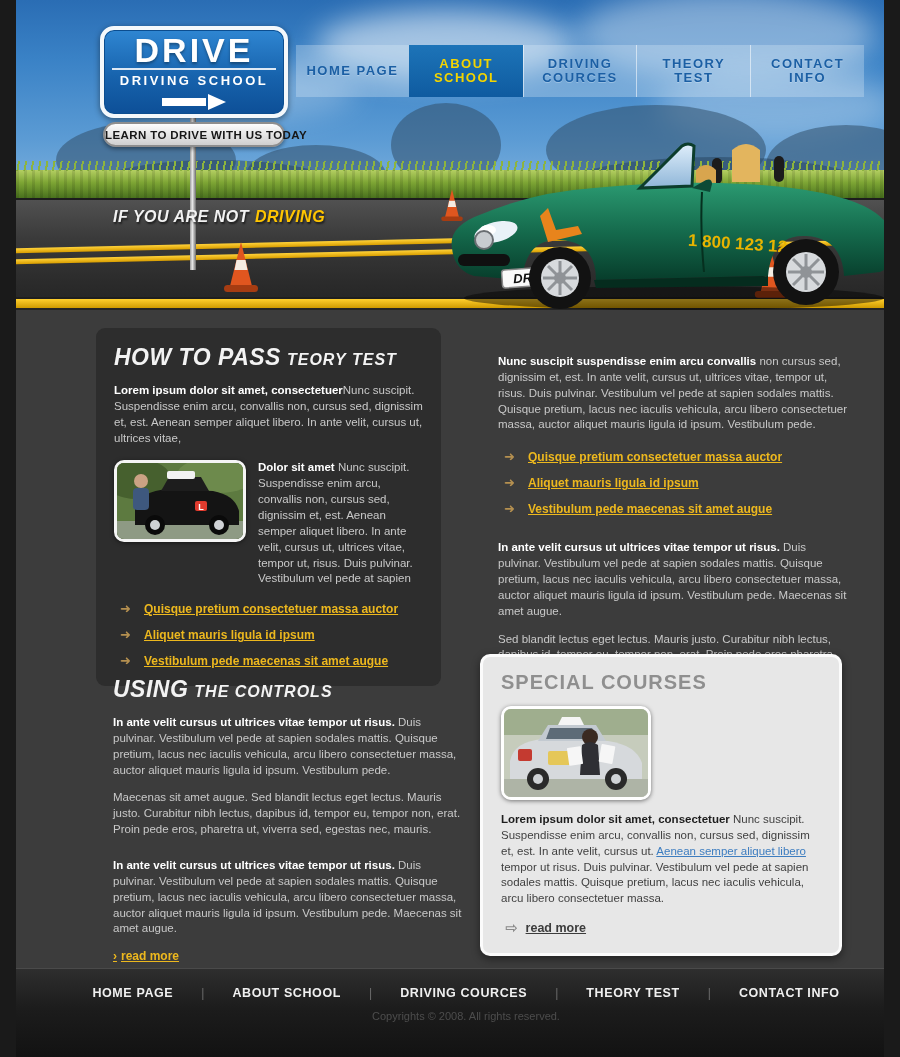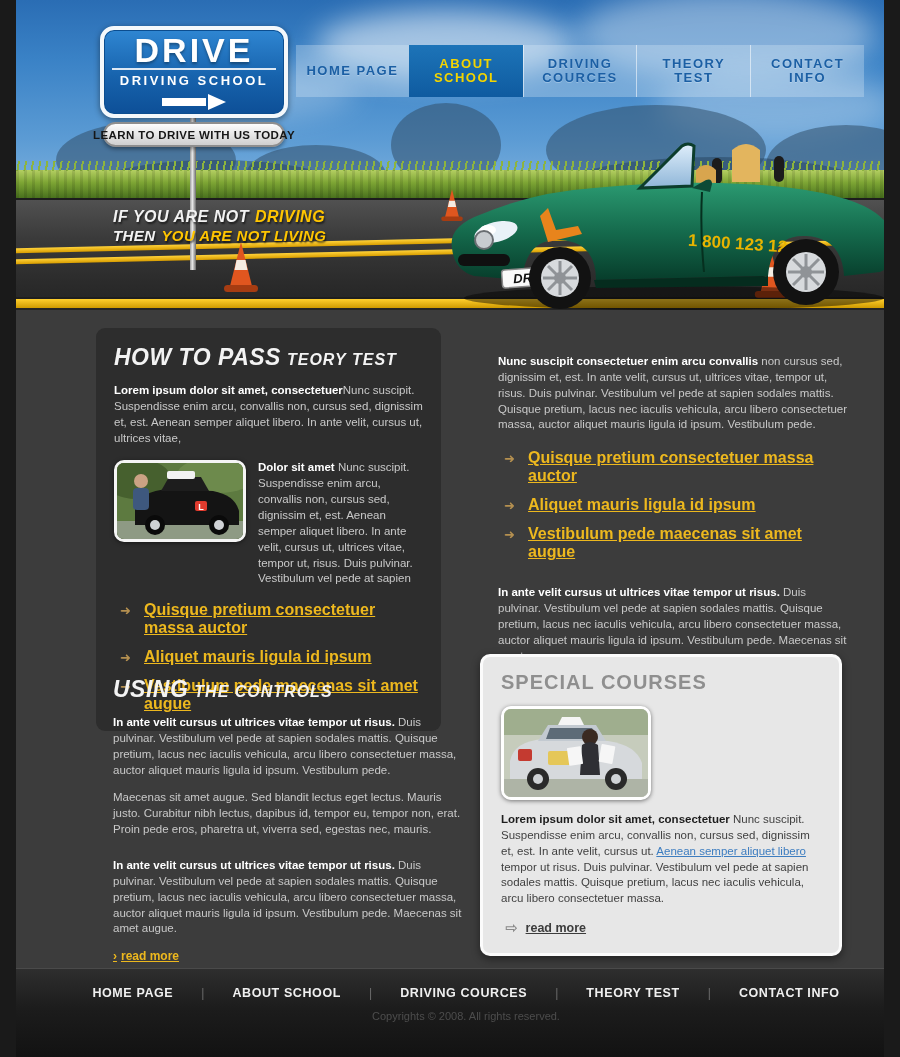--- a/index.html
+++ b/index.html
@@ -32,21 +32,21 @@
   .logo-title { font-size:34px; font-weight:bold; color:#fff; letter-spacing:3px; line-height:36px; margin-top:2px;
     text-shadow:0 2px 3px rgba(0,0,0,.35); }
   .logo-sub { font-size:13px; font-weight:bold; color:#fff; letter-spacing:2.5px; line-height:15px;
     border-top:2px solid rgba(255,255,255,.85); margin:0 8px; padding-top:3px; }
   .logo-arrow { position:relative; width:64px; height:16px; margin:6px auto 0; }
   .logo-arrow .shaft { position:absolute; left:0; top:4px; width:44px; height:8px; background:#fff; }
   .logo-arrow .head { position:absolute; right:0; top:0; width:0; height:0;
     border-left:18px solid #fff; border-top:8px solid transparent; border-bottom:8px solid transparent; }
   .tagline-sign { position:absolute; left:87px; top:122px; width:182px; height:25px; z-index:4;
     background:linear-gradient(180deg,#fdfdfd,#cfcfcf); border:2px solid #8e8e8e; border-radius:13px;
-    display:flex; align-items:center; justify-content:center; box-shadow:0 2px 4px rgba(0,0,0,.4);
+    display:flex; align-items:center; box-shadow:0 2px 4px rgba(0,0,0,.4);
     font-size:11.5px; font-weight:bold; color:#161616; letter-spacing:.4px; white-space:nowrap; }
 
   
   .nav { position:absolute; left:280px; top:45px; width:568px; height:52px; display:flex; z-index:4;
     background:rgba(225,238,249,.30); }
   .nav-item { flex:1; display:flex; align-items:center; justify-content:center; text-align:center;
     font-size:13px; font-weight:bold; letter-spacing:1.5px; line-height:14px; color:#1b5fa4;
     border-left:1px solid rgba(255,255,255,.55); cursor:pointer; padding:0 10px;
     text-shadow:0 1px 0 rgba(255,255,255,.25); }
   .nav-item:first-child { border-left:none; }
@@ -79,21 +79,21 @@
   h2.sec { font-style:italic; font-weight:bold; color:#f3f3f3; font-size:23px; letter-spacing:.5px; }
   h2.sec .sub { font-size:16px; margin-left:6px; letter-spacing:1px; }
   .body-p { font-size:11.5px; line-height:1.38; color:#c9c9c9; margin-top:12px; }
   .body-p b { color:#fff; }
   .media-row { display:flex; margin-top:14px; gap:12px; }
   .photo-frame { flex:none; border:3px solid #f5f5f5; border-radius:10px; overflow:hidden;
     box-shadow:0 1px 4px rgba(0,0,0,.5); background:#444; }
   .links { margin-top:14px; }
   .link-row { display:flex; align-items:baseline; margin-top:11px; }
   .arrow-bullet { color:#b59050; font-size:13px; width:30px; flex:none; text-align:left; padding-left:6px; }
-  a.gold-link { color:#edb81e; font-size:16px; font-weight:bold; text-decoration:underline; cursor:pointer; }
+  a.gold-link { color:#edb81e; font-size:12px; font-weight:bold; text-decoration:underline; cursor:pointer; }
   a.read-more { display:inline-block; margin-top:12px; color:#edb81e; font-size:12px; font-weight:bold;
     text-decoration:underline; cursor:pointer; }
   .rm-chevron { color:#edb81e; text-decoration:none; margin-right:4px; font-style:normal; }
 
   .col-useful { position:absolute; left:482px; top:32px; width:350px; }
   .col-useful .links { margin-top:16px; }
   .col-using { position:absolute; left:97px; top:366px; width:350px; }
 
   .box-light { position:absolute; left:464px; top:344px; width:362px; min-height:254px;
     background:#e7e7e7; border:3px solid #fbfbfb; border-radius:10px; padding:14px 18px 16px;
@@ -169,23 +169,20 @@
   <div class="road">
     <div class="road-line-top">
       <div class="stripe"></div>
         <div class="gap"></div>
         <div class="stripe"></div>
     </div>
     <div class="road-line-bottom"></div>
     <div class="hero-text">
       <div class="hero-l1">
         <span>IF YOU ARE NOT</span><span class="hero-accent">DRIVING</span>
-      </div>
-      <div class="hero-l2">
-        <span>THEN</span><span class="hero-accent">YOU ARE NOT LIVING</span>
       </div>
     </div>
   </div>
 
   <svg class="cone" style="left:205px; top:240px;" width="40" height="52" viewBox="0 0 40 52">
     <path d="M20 2 L31 46 L9 46 Z" fill="#e0561f"></path>
     <path d="M15.5 20 L24.5 20 L26.5 30 L13.5 30 Z" fill="#f4ece2"></path>
     <rect x="3" y="45" width="34" height="7" rx="3.5" fill="#a63c12"></rect>
   </svg>
   <svg class="cone" style="left:423px; top:188px;" width="26" height="33" viewBox="0 0 40 52">
@@ -312,21 +309,21 @@
         </div>
         <div class="link-row">
           <span class="arrow-bullet">➜</span>
           <a class="gold-link">Vestibulum pede maecenas sit amet augue</a>
         </div>
       </div>
     </div>
 
     <div class="col-useful">
       <p class="body-p">
-        <b>Nunc suscipit consectetuer enim arcu convallis</b><span> non cursus sed, dignissim et, est.  In ante velit, cursus ut, ultrices vitae, tempor ut, risus. Duis pulvinar. Vestibulum vel pede at sapien sodales mattis. Quisque pretium, lacus nec iaculis vehicula, arcu libero consectetuer massa, auctor aliquet mauris ligula id ipsum. Vestibulum pede.</span>
+        <b>Nunc suscipit suspendisse enim arcu convallis</b><span> non cursus sed, dignissim et, est.  In ante velit, cursus ut, ultrices vitae, tempor ut, risus. Duis pulvinar. Vestibulum vel pede at sapien sodales mattis. Quisque pretium, lacus nec iaculis vehicula, arcu libero consectetuer massa, auctor aliquet mauris ligula id ipsum. Vestibulum pede.</span>
       </p>
       <div class="links">
         <div class="link-row">
           <span class="arrow-bullet">➜</span>
           <a class="gold-link">Quisque pretium consectetuer massa auctor</a>
         </div>
         <div class="link-row">
           <span class="arrow-bullet">➜</span>
           <a class="gold-link">Aliquet mauris ligula id ipsum</a>
         </div>

